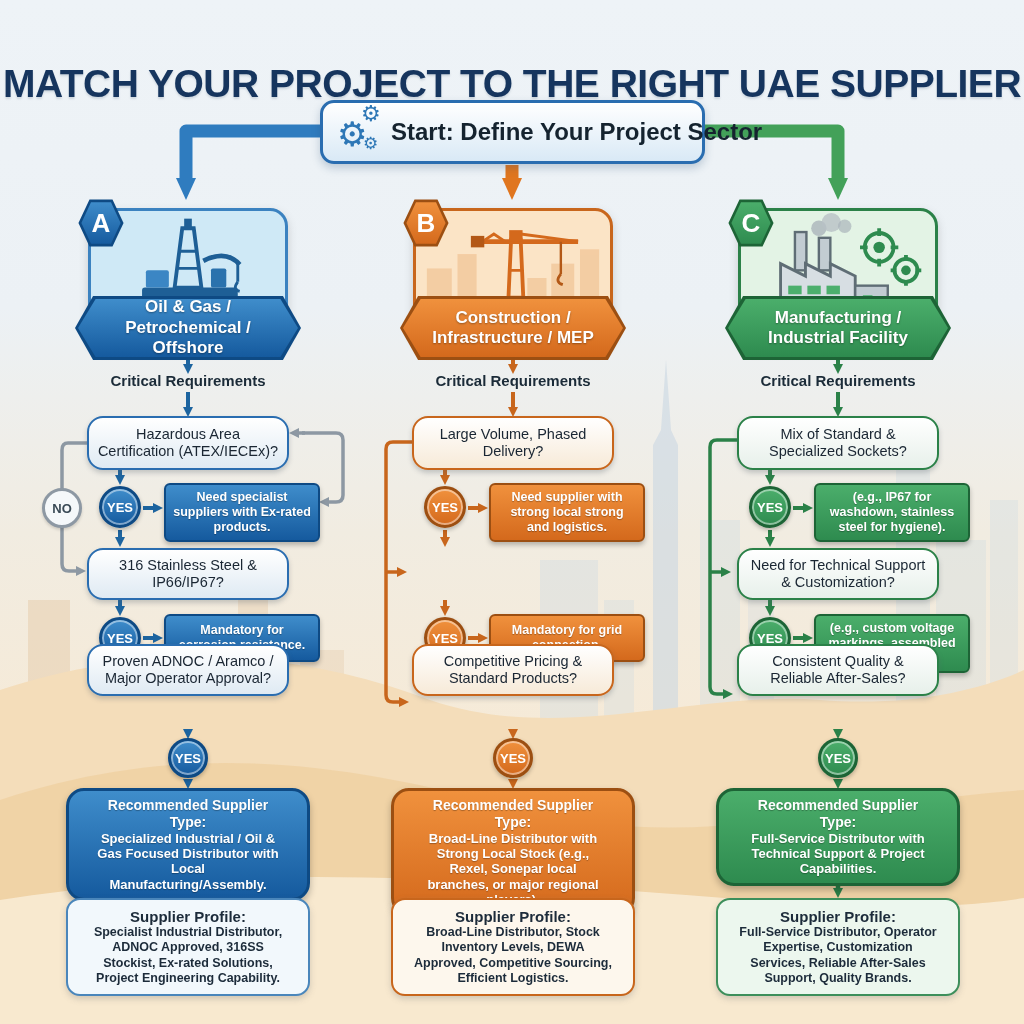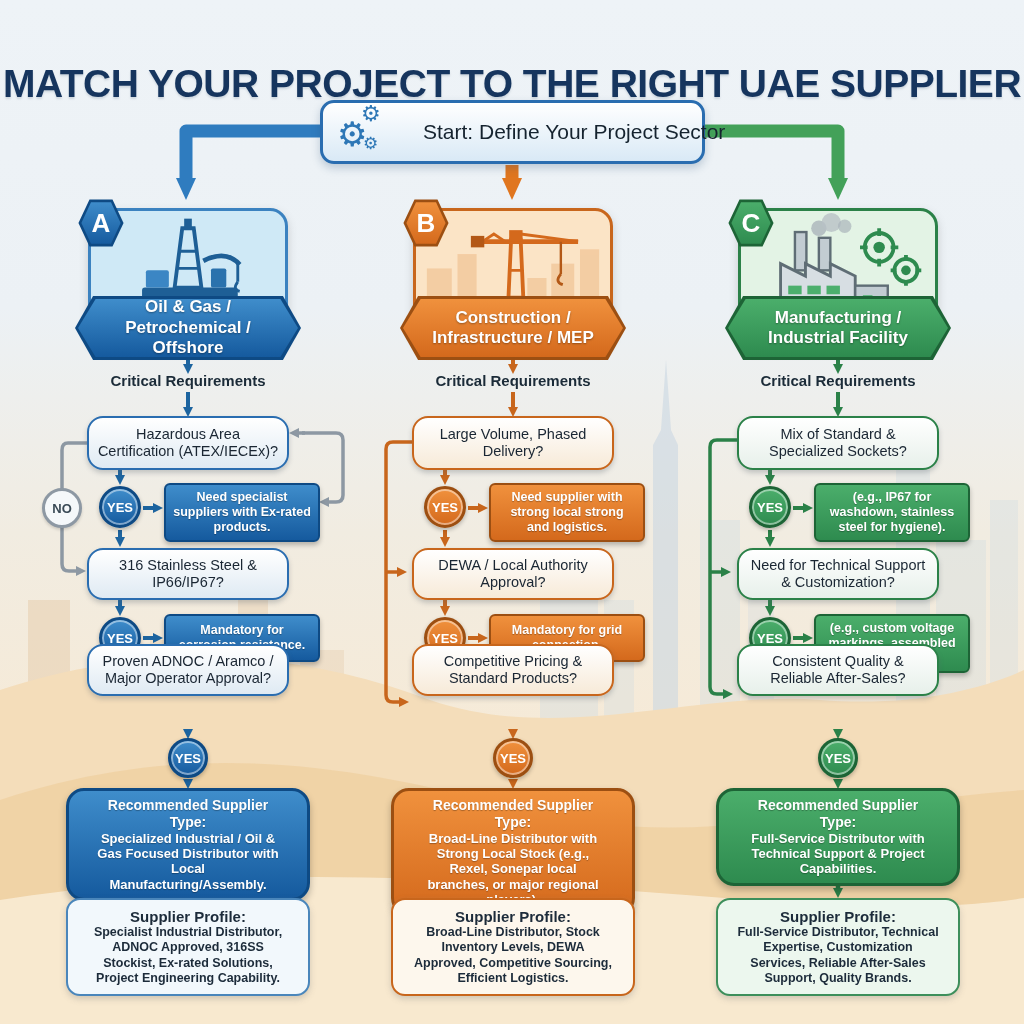--- a/index.html
+++ b/index.html
@@ -14,21 +14,21 @@
     text-shadow:0 2px 2px rgba(120,140,160,.25);}
   
   .start{position:absolute;z-index:2;left:320px;top:100px;width:385px;height:64px;
     box-sizing:border-box;border:3px solid #2a6db0;border-radius:14px;
     background:linear-gradient(180deg,#ffffff 0%,#eaf3fa 55%,#d9e9f6 100%);
     box-shadow:0 4px 8px rgba(40,80,120,.25);display:flex;align-items:center;gap:8px;padding:0 14px;}
   .start .gears{position:relative;width:46px;height:50px;color:#2e77b6;flex:0 0 auto;}
   .start .gears .g1{position:absolute;left:0;top:10px;font-size:34px;line-height:1;}
   .start .gears .g2{position:absolute;left:24px;top:-4px;font-size:22px;line-height:1;}
   .start .gears .g3{position:absolute;left:26px;top:28px;font-size:17px;line-height:1;}
-  .start .stext{font-size:21px;font-weight:normal;color:#15232f;white-space:nowrap;margin-left:32px;}
+  .start .stext{font-size:24px;font-weight:bold;color:#15232f;white-space:nowrap;}
   
   .col{position:absolute;z-index:2;top:0;width:250px;height:1024px;}
   .colA{left:63px; --main:#1d67ab; --deep1:#3f8dcb; --deep2:#155a9e; --deepB:#0e4a84;
         --qb:#2a6db0; --card:#cfe9f6; --cardB:#3b82c0; --prof:#f2f8fc; --profB:#4a86bb; --light2:#dfeaf3;}
   .colB{left:388px; --main:#c8661c; --deep1:#f0913d; --deep2:#d4691c; --deepB:#9c4f12;
         --qb:#c8661c; --card:#fbe4c6; --cardB:#c8661c; --prof:#fdf7ed; --profB:#c8661c; --light2:#f7ead8;}
   .colC{left:713px; --main:#2b8148; --deep1:#4bae6b; --deep2:#2e8b4f; --deepB:#1d6436;
         --qb:#2b8148; --card:#e3f3e5; --cardB:#2b8148; --prof:#ecf7ee; --profB:#3d8f5b; --light2:#e7f0ea;}
   .card{position:absolute;left:25px;top:208px;width:200px;height:140px;box-sizing:border-box;
     border:3px solid var(--cardB);border-radius:18px;background:var(--card);overflow:hidden;
@@ -273,21 +273,20 @@
     <div class="badge">
         <div class="in">B</div>
       </div>
     <div class="banner">
         <div class="in">Construction / Infrastructure / MEP</div>
       </div>
     <div class="crit">Critical Requirements</div>
     <div class="qbox q1">Large Volume, Phased Delivery?</div>
     <div class="yes yes1">YES</div>
     <div class="note n1">Need supplier with strong local strong and logistics.</div>
-    <div class="qbox q2">DEWA / Local Authority Approval?</div>
     <div class="yes yes2">YES</div>
     <div class="note n2">Mandatory for grid connection.</div>
     <div class="qbox q3">Competitive Pricing &amp; Standard Products?</div>
     <div class="yes yes3">YES</div>
     <div class="rec">
       <span class="rt">Recommended Supplier Type:</span>
       <span class="rb">Broad-Line Distributor with Strong Local Stock (e.g., Rexel, Sonepar local branches, or major regional players).</span>
     </div>
     <div class="prof">
       <span class="pt">Supplier Profile:</span>
@@ -349,17 +348,17 @@
     <div class="yes yes2">YES</div>
     <div class="note n2">(e.g., custom voltage markings, assembled panels).</div>
     <div class="qbox q3">Consistent Quality &amp; Reliable After-Sales?</div>
     <div class="yes yes3">YES</div>
     <div class="rec">
       <span class="rt">Recommended Supplier Type:</span>
       <span class="rb">Full-Service Distributor with Technical Support &amp; Project Capabilities.</span>
     </div>
     <div class="prof">
       <span class="pt">Supplier Profile:</span>
-      <span class="pb">Full-Service Distributor, Technical Expertise, Customization Services, Reliable After-Sales Support, Quality Brands.</span>
+      <span class="pb">Full-Service Distributor, Operator Expertise, Customization Services, Reliable After-Sales Support, Quality Brands.</span>
     </div>
   </div>
 
 </div>
 
 </body></html>

